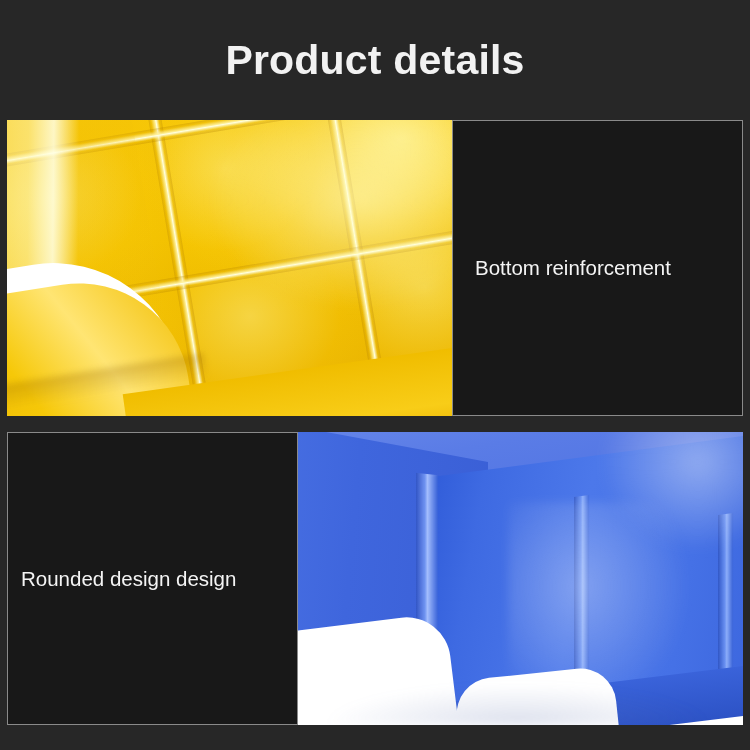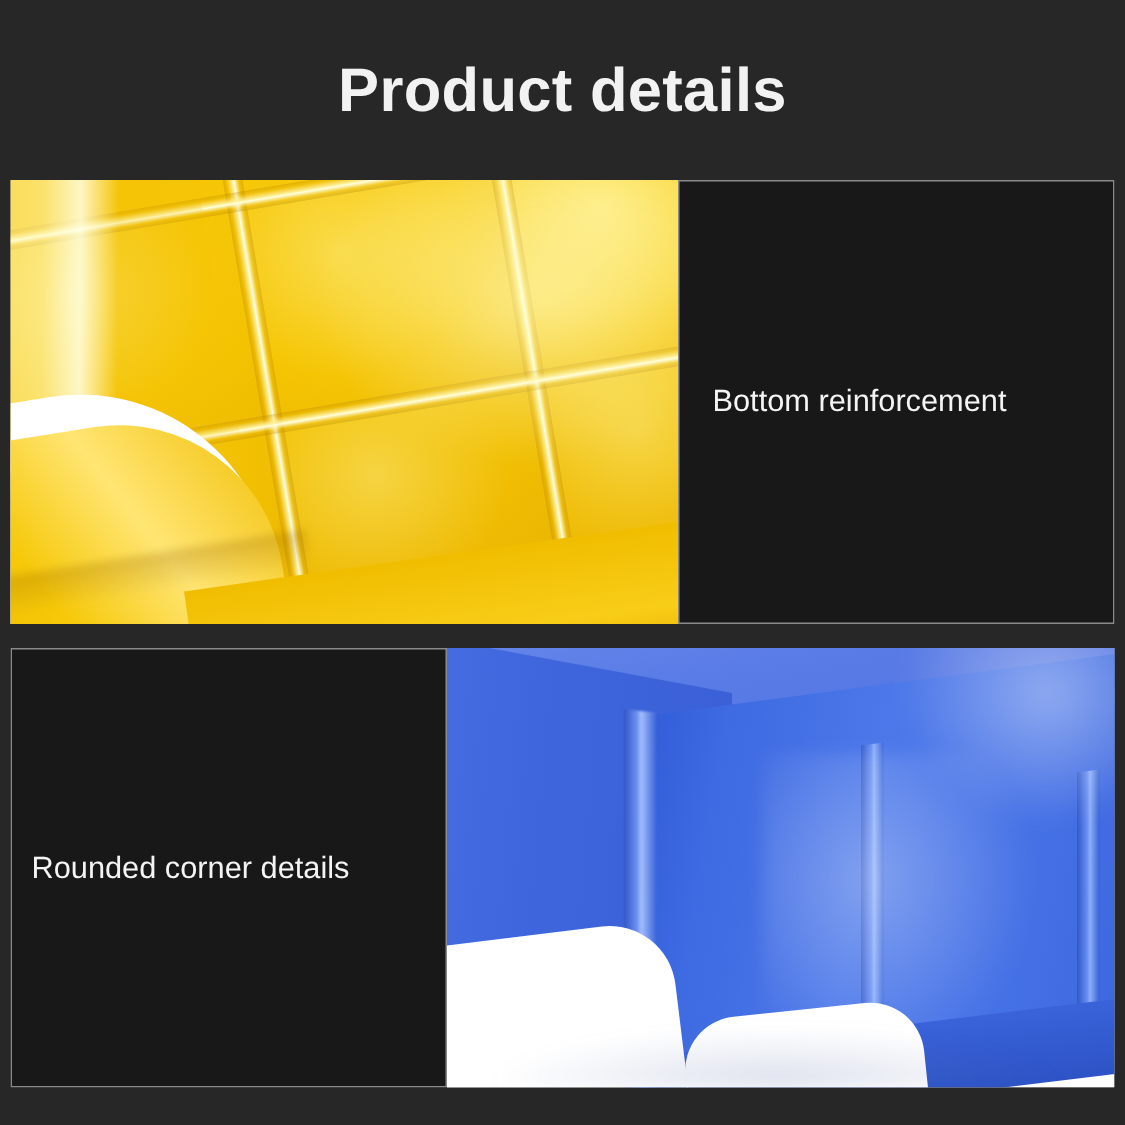--- a/index.html
+++ b/index.html
@@ -414,21 +414,21 @@
 
     <div class="cell caption-cell" id="cell-top-caption">
       <div class="caption-text">Bottom reinforcement</div>
     </div>
 
   </div>
 
   <div class="panel" id="panel-bottom">
 
     <div class="cell caption-cell" id="cell-bottom-caption">
-      <div class="caption-text">Rounded corner details</div>
+      <div class="caption-text">Rounded design design</div>
     </div>
 
     <div class="cell" id="cell-bottom-image">
       <div class="blue-scene">
         <div class="blue-top-face"></div>
         <div class="blue-top-inner"></div>
         <div class="blue-rim-hl"></div>
 
         <div class="blue-wall-left"></div>
         <div class="blue-wall-right"></div>

